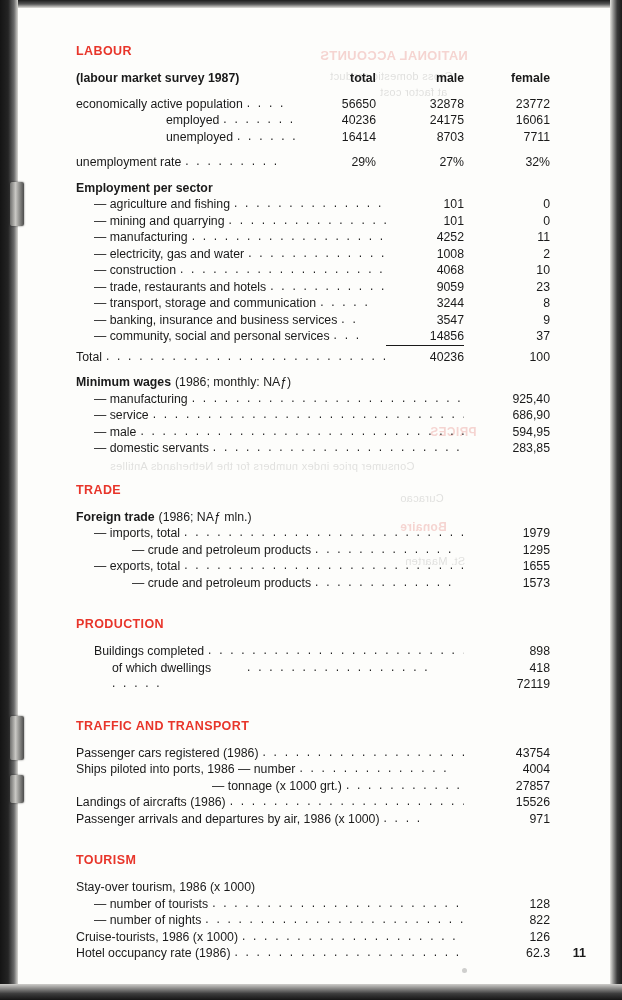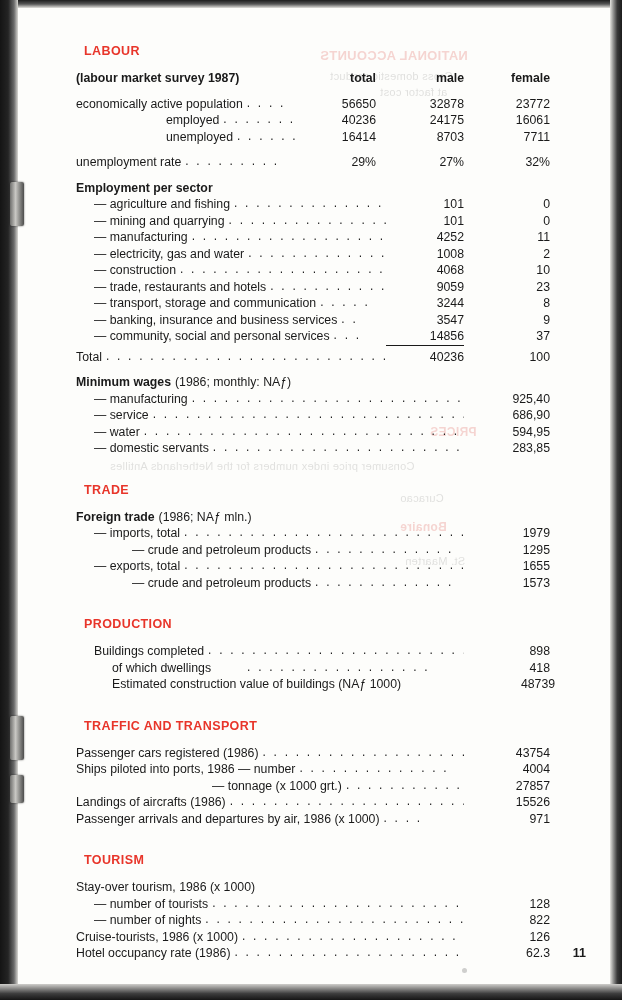--- a/index.html
+++ b/index.html
@@ -78,21 +78,21 @@
     position: absolute;
     left: 76px;
     top: 44px;
     width: 474px;
   }
   .section-title {
     color: #e8352a;
     font-weight: bold;
     font-size: 12.5px;
     letter-spacing: 0.4px;
-    margin: 0 0 12px 8px;
+    margin: 0 0 12px 0;
   }
   .sec-gap { height: 26px; }
 
   .row {
     display: flex;
     align-items: baseline;
     font-size: 12.3px;
     line-height: 16.5px;
     white-space: nowrap;
   }
@@ -307,21 +307,21 @@
       <span class="lab">—  manufacturing</span>
       <span class="dots">. . . . . . . . . . . . . . . . . . . . . . . . . . .</span>
       <span class="v w-female">925,40</span>
     </div>
     <div class="row indent1">
       <span class="lab">—  service</span>
       <span class="dots">. . . . . . . . . . . . . . . . . . . . . . . . . . . . . . . .</span>
       <span class="v w-female">686,90</span>
     </div>
     <div class="row indent1">
-      <span class="lab">—  water</span>
+      <span class="lab">—  male</span>
       <span class="dots">. . . . . . . . . . . . . . . . . . . . . . . . . . . . . . . . .</span>
       <span class="v w-female">594,95</span>
     </div>
     <div class="row indent1">
       <span class="lab">—  domestic  servants</span>
       <span class="dots">. . . . . . . . . . . . . . . . . . . . . . .</span>
       <span class="v w-female">283,85</span>
     </div>
 
     <div class="sec-gap"></div>
@@ -363,23 +363,22 @@
       <span class="lab">Buildings  completed</span>
       <span class="dots">. . . . . . . . . . . . . . . . . . . . . . . . . .</span>
       <span class="v w-female">898</span>
     </div>
     <div class="row indent3">
       <span class="lab">of  which  dwellings</span>
       <span class="dots">. . . . . . . . . . . . . . . . . . . . . . .</span>
       <span class="v w-female">418</span>
     </div>
     <div class="row indent3">
-      <span class="lab">Estimated  construction  value  of  buildings  (NAƒ 1000)</span>
       <span class="dots">. . . . .</span>
-      <span class="v w-female">48739</span>
+      <span class="v w-female">72119</span>
     </div>
 
     <div class="sec-gap"></div>
 
     <div class="section-title">TRAFFIC AND TRANSPORT</div>
 
     <div class="row">
       <span class="lab">Passenger  cars  registered  (1986)</span>
       <span class="dots">. . . . . . . . . . . . . . . . . . . . .</span>
       <span class="v w-female">43754</span>

